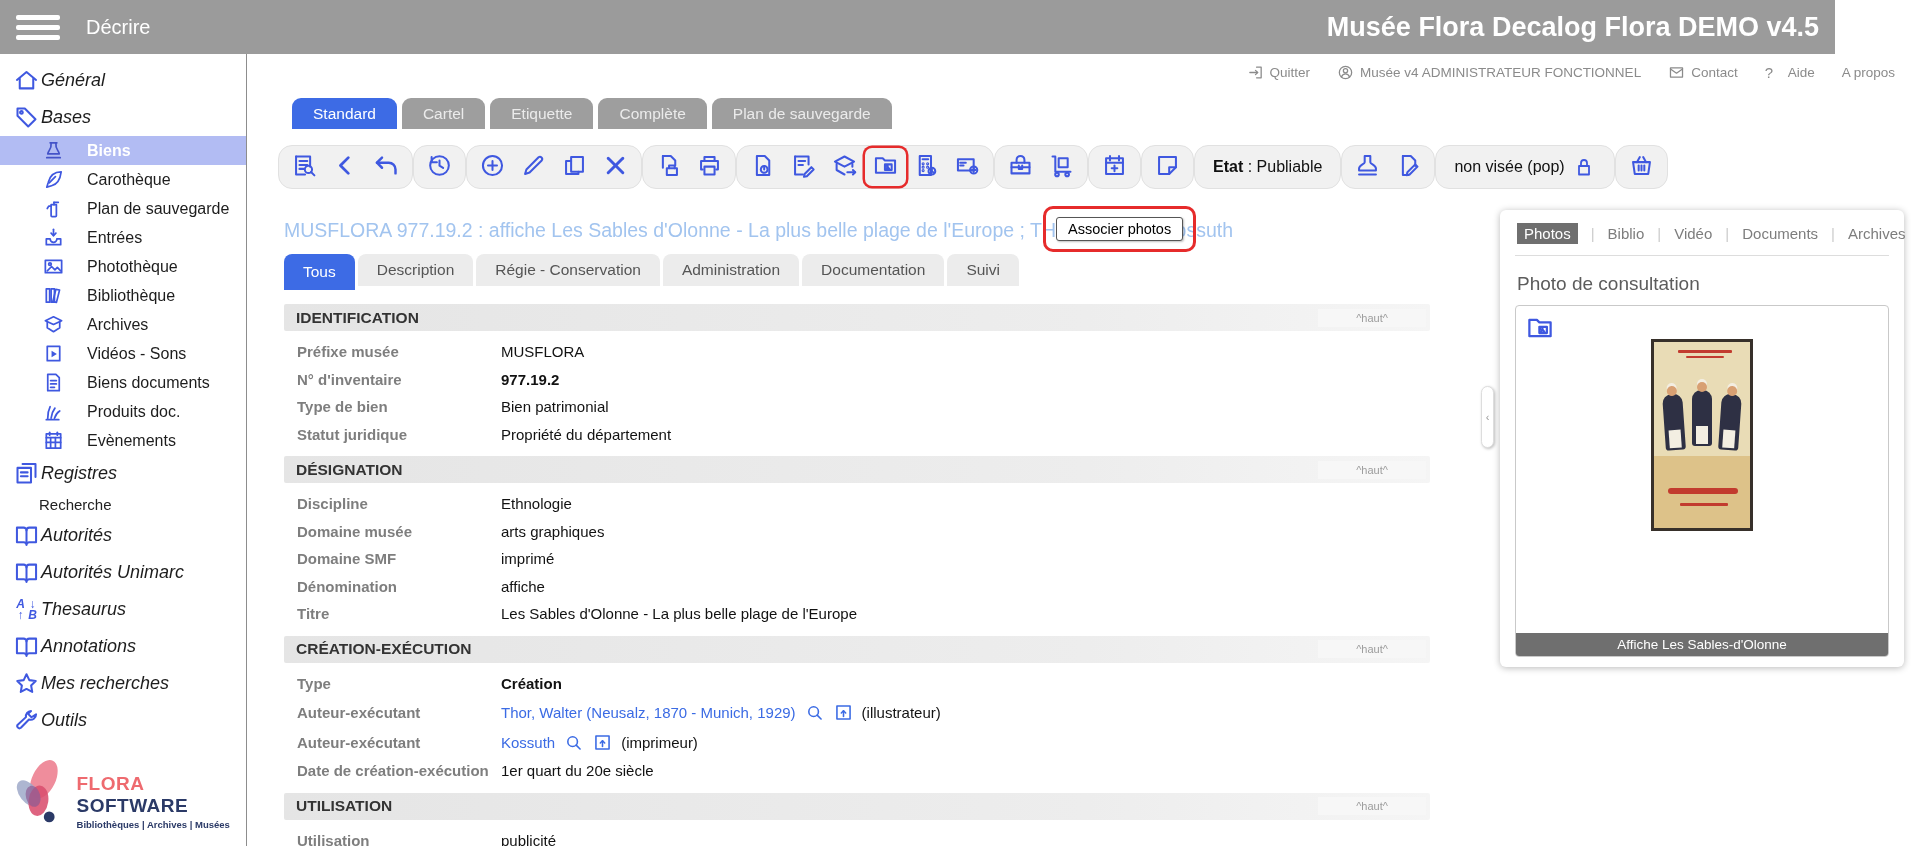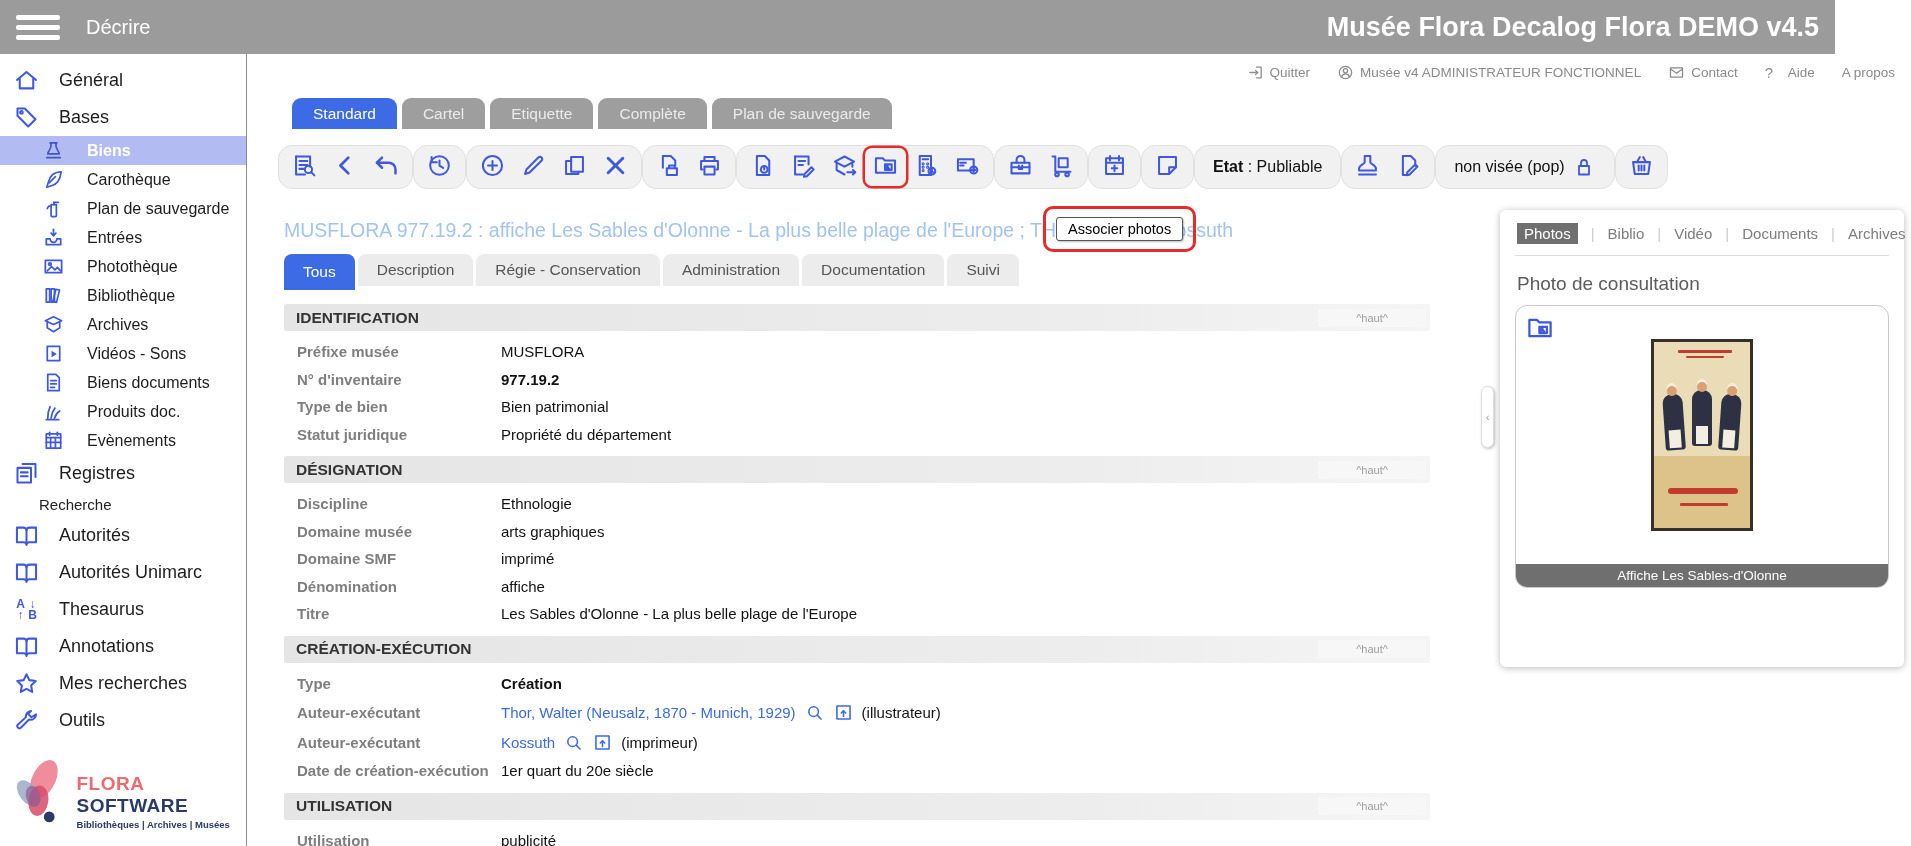--- a/index.html
+++ b/index.html
@@ -13,21 +13,21 @@
   .burger i { display:block; height:5px; background:#fff; border-radius:2px; margin:5px 0; }
   .topbar-section { color:#fff; font-size:20px; margin-left:26px; }
   .topbar-title { margin-left:auto; padding-right:16px; color:#fff; font-size:27px; font-weight:600; }
 
   
   .sidebar { position:absolute; left:0; top:54px; bottom:0; width:247px; background:#fff;
     border-right:1px solid #8d8d8d; display:flex; flex-direction:column; z-index:20; }
   .nav { padding-top:8px; }
   .nav-item { display:flex; align-items:center; cursor:pointer; color:#1d1d1d; }
   .nav-item .ic { flex:none; display:flex; align-items:center; justify-content:center; color:#3f58e0; }
-  .nav-item.lvl-top { padding:5px 0 5px 13px; font-size:18px; gap:19px; }
+  .nav-item.lvl-top { padding:5px 0 5px 13px; font-size:18px; gap:1px;font-style:italic; }
   .nav-item.lvl-top .ic { width:27px; height:27px; }
   .nav-item.lvl-top .ic svg { width:27px; height:27px; }
   .nav-item.lvl-sub { padding:3px 0 3px 42px; font-size:16px; gap:22px; }
   .nav-item.lvl-sub .ic { width:23px; height:23px; }
   .nav-item.lvl-sub .ic svg { width:23px; height:23px; }
   .nav-item.lvl-plain { padding:4px 0 4px 39px; font-size:15px; color:#222; }
   .nav-item.selected { background:#b2bcf3; color:#fff; font-weight:bold; }
   .nav-item.selected .ic { color:#4453c8; }
   .thes { display:grid; grid-template-columns:12px 12px; font-size:12px; font-weight:bold;
     line-height:11px; color:#3f58e0; text-align:center; }
@@ -86,21 +86,21 @@
 
   
   .right-card { position:absolute; left:1500px; top:210px; width:404px; height:457px; background:#fff;
     border-radius:6px; box-shadow:0 1px 7px rgba(0,0,0,.28); padding:13px 15px 0; z-index:25; }
   .rp-tabs { display:flex; align-items:center; font-size:15px; color:#7d7d7d;
     padding:0 0 11px 2px; border-bottom:1px solid #ddd; }
   .rp-tab { cursor:pointer; }
   .rp-tab.active { background:#6f6f6f; color:#fff; padding:2px 7px; }
   .rp-sep { color:#ccc; margin:0 13px; }
   .rp-title { font-size:19px; color:#5c5c5c; margin:17px 2px 10px; }
-  .photo-box { position:relative; border:1px solid #c9c9c9; border-radius:12px; height:283px;
+  .photo-box { position:relative; border:1px solid #c9c9c9; border-radius:4px; height:352px;
     display:flex; flex-direction:column; align-items:center; overflow:hidden; }
   .pb-folder { position:absolute; left:9px; top:7px; width:30px; height:30px; color:#3f58e0; cursor:pointer; }
   .pb-folder svg { width:30px; height:30px; }
   .pb-caption { margin-top:auto; width:100%; background:#6f6f6f; color:#fff; font-size:13.5px;
     text-align:center; padding:4px 0; }
 
   
   .poster { margin-top:33px; width:102px; height:192px; background:#e9dcb6; border:3px solid #37302a;
     position:relative; flex:none; }
   .poster .bar { position:absolute; background:#c23b2e; border-radius:1px; }

